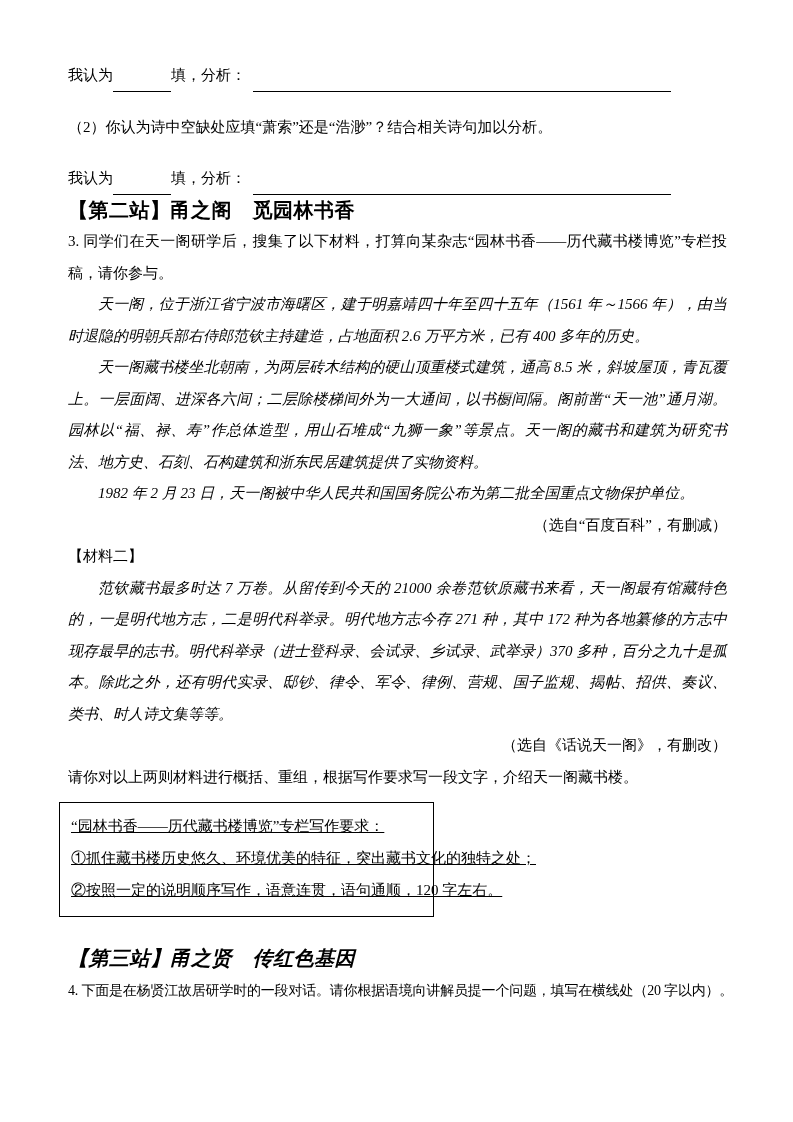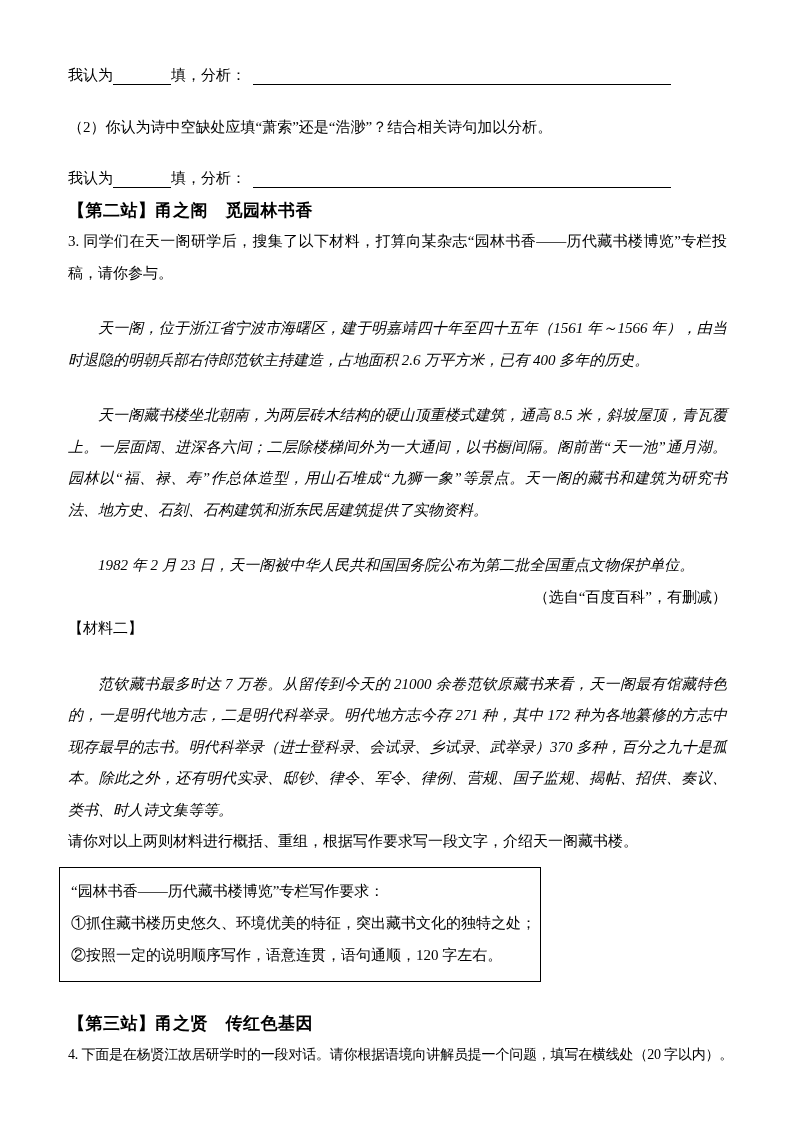--- a/index.html
+++ b/index.html
@@ -18,54 +18,55 @@
     height: 1122px;
     padding: 60px 66px 0 68px;
   }
   p {
     margin: 0;
     line-height: 31.5px;
     text-align: justify;
   }
   .answer-line {
     display: flex;
-    align-items: center;
+    align-items: flex-end;
     line-height: 31.5px;
     white-space: nowrap;
   }
   .blank {
     display: inline-block;
     border-bottom: 1px solid #000;
     height: 19px;
   }
   .blank-short { width: 58px; }
   .blank-long  { width: 418px; margin-left: 7px; }
   .mt4 { margin-top: 20px; }
   .heading {
     font-family: "Liberation Sans", "DejaVu Sans", sans-serif;
-    font-size: 17px;
+    font-size: 20px;
     font-weight: bold;
     line-height: 31.5px;
     margin: 0;
     letter-spacing: 0.5px;
   }
-  .heading-3 { margin-top: 26px; }
+  .heading-3 { margin-top: 26px; font-style: italic; }
   .kai {
     font-style: italic;          
   }
-  .indent { text-indent: 2em; margin-top: 24px; }
+  .indent { text-indent: 2em; }
   .attr {
     text-align: right;
     font-style: normal;
   }
   .req-box {
     border: 1.5px solid #000;
-    width: 482px;
+    width: 375px;
     margin: 9px 0 13px -9px;
     padding: 7px 26px 10px 11px;
+    text-decoration: underline;
   }
   .req-box p {
     white-space: nowrap;
     text-align: left;
     line-height: 32px;
   }
   .item4 {
     white-space: nowrap;
     font-size: 14px;
     letter-spacing: -0.2px;
@@ -96,20 +97,21 @@
 
   <p>3. 同学们在天一阁研学后，搜集了以下材料，打算向某杂志“园林书香——历代藏书楼博览”专栏投稿，请你参与。</p>
 
   <p class="kai indent">天一阁，位于浙江省宁波市海曙区，建于明嘉靖四十年至四十五年（1561 年～1566 年），由当时退隐的明朝兵部右侍郎范钦主持建造，占地面积 2.6 万平方米，已有 400 多年的历史。</p>
   <p class="kai indent">天一阁藏书楼坐北朝南，为两层砖木结构的硬山顶重楼式建筑，通高 8.5 米，斜坡屋顶，青瓦覆上。一层面阔、进深各六间；二层除楼梯间外为一大通间，以书橱间隔。阁前凿“天一池”通月湖。园林以“福、禄、寿”作总体造型，用山石堆成“九狮一象”等景点。天一阁的藏书和建筑为研究书法、地方史、石刻、石构建筑和浙东民居建筑提供了实物资料。</p>
   <p class="kai indent">1982 年 2 月 23 日，天一阁被中华人民共和国国务院公布为第二批全国重点文物保护单位。</p>
   <p class="attr">（选自“百度百科”，有删减）</p>
 
   <p>【材料二】</p>
   <p class="kai indent">范钦藏书最多时达 7 万卷。从留传到今天的 21000 余卷范钦原藏书来看，天一阁最有馆藏特色的，一是明代地方志，二是明代科举录。明代地方志今存 271 种，其中 172 种为各地纂修的方志中现存最早的志书。明代科举录（进士登科录、会试录、乡试录、武举录）370 多种，百分之九十是孤本。除此之外，还有明代实录、邸钞、律令、军令、律例、营规、国子监规、揭帖、招供、奏议、类书、时人诗文集等等。</p>
+  <p class="attr">（选自《话说天一阁》，有删改）</p>
 
   <p>请你对以上两则材料进行概括、重组，根据写作要求写一段文字，介绍天一阁藏书楼。</p>
 
   <div class="req-box">
     <p>“园林书香——历代藏书楼博览”专栏写作要求：</p>
     <p>①抓住藏书楼历史悠久、环境优美的特征，突出藏书文化的独特之处；</p>
     <p>②按照一定的说明顺序写作，语意连贯，语句通顺，120 字左右。</p>
   </div>
 
   <p class="heading heading-3">【第三站】甬之贤　传红色基因</p>

